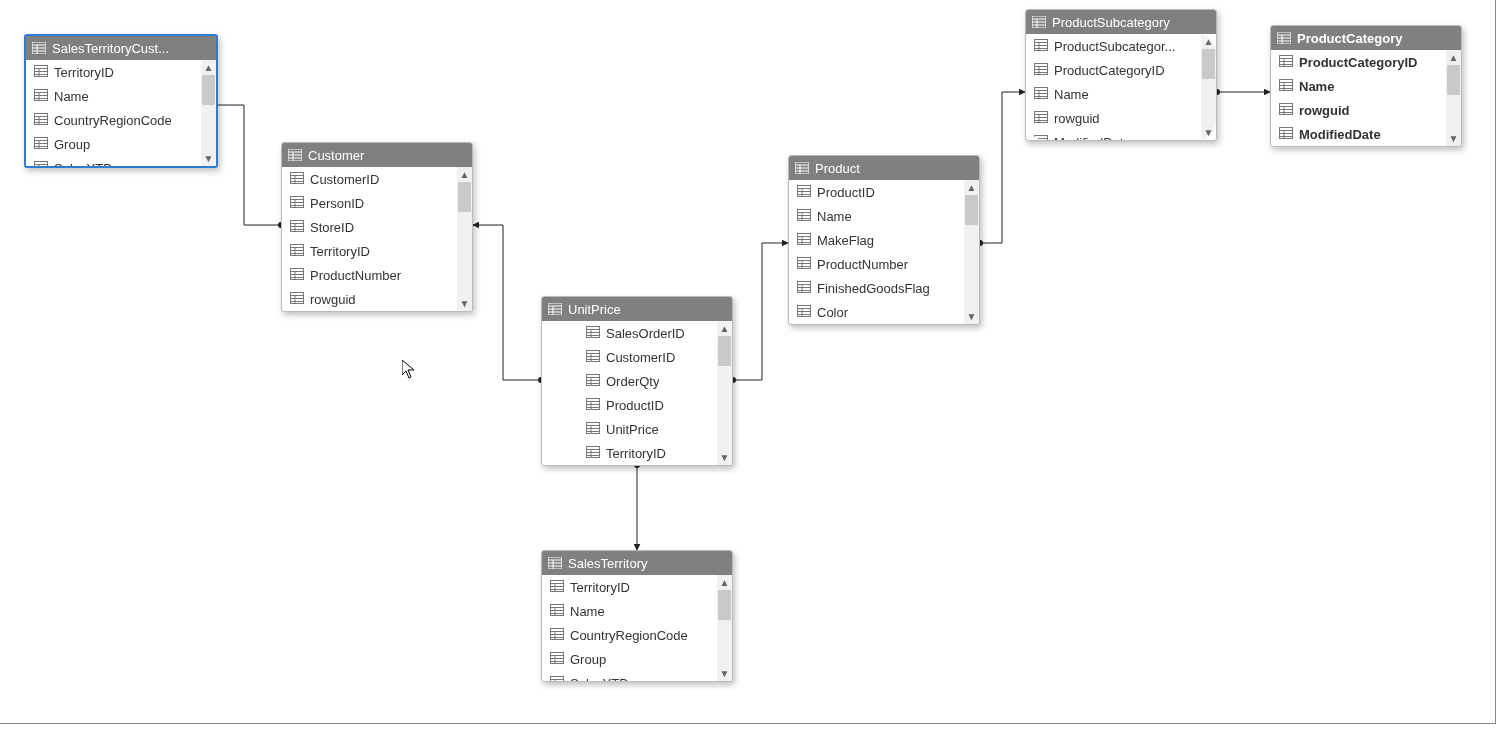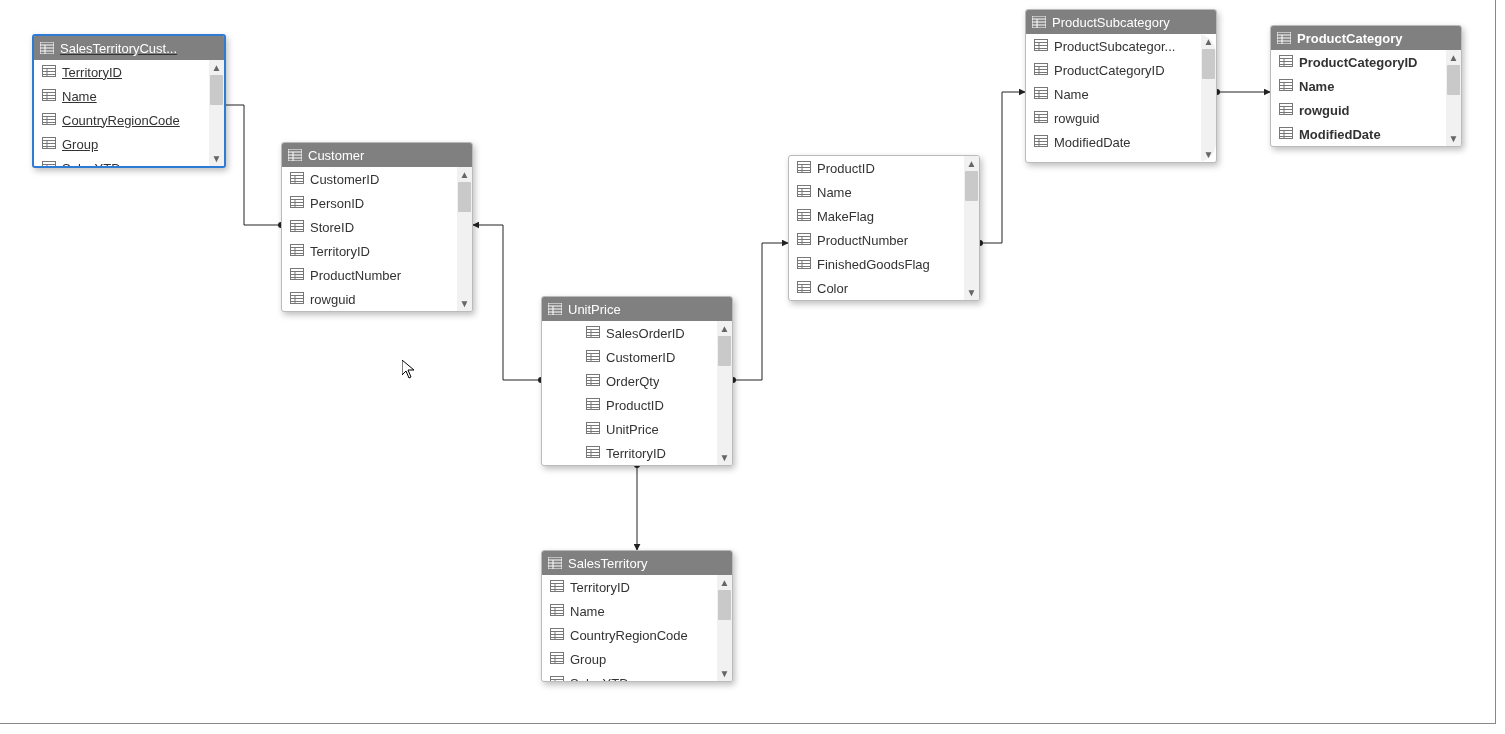--- a/index.html
+++ b/index.html
@@ -52,21 +52,21 @@
 </svg>
 
 <div class="cursor">
   <svg width="16" height="20" viewBox="0 0 16 20">
         <path d="M0,0 L0,15 L4,11 L7,18 L9,17 L6,10 L12,10 Z" fill="#fff" stroke="#000" stroke-width="1"></path>
       </svg>
 </div>
 
 <div class="footer-border"></div>
 <div class="right-border"></div>
-<div class="table-box selected" style="left: 32px; top: 34px; text-decoration: underline;">
+<div class="table-box selected" style="left: 24px; top: 34px;">
       <div class="thead">
         <svg width="14" height="12" viewBox="0 0 14 12">
           <rect x="0" y="0" width="14" height="12" fill="none" stroke="#fff" stroke-width="1"></rect>
           <line x1="0" y1="3" x2="14" y2="3" stroke="#fff"></line>
           <line x1="0" y1="6" x2="14" y2="6" stroke="#fff"></line>
           <line x1="0" y1="9" x2="14" y2="9" stroke="#fff"></line>
           <line x1="5" y1="3" x2="5" y2="12" stroke="#fff"></line>
         </svg>
         <span class="ttitle">SalesTerritoryCust...</span>
       </div>
@@ -280,20 +280,30 @@
           <span class="rowlabel">TerritoryID</span>
         </div>
         <div class="vscroll">
           <div class="arr">▲</div>
           <div class="thumb"></div>
           <div class="arr">▼</div>
         </div>
       </div>
     </div>
     <div class="table-box" style="left: 788px; top: 155px;">
+      <div class="thead">
+        <svg width="14" height="12" viewBox="0 0 14 12">
+          <rect x="0" y="0" width="14" height="12" fill="none" stroke="#fff" stroke-width="1"></rect>
+          <line x1="0" y1="3" x2="14" y2="3" stroke="#fff"></line>
+          <line x1="0" y1="6" x2="14" y2="6" stroke="#fff"></line>
+          <line x1="0" y1="9" x2="14" y2="9" stroke="#fff"></line>
+          <line x1="5" y1="3" x2="5" y2="12" stroke="#fff"></line>
+        </svg>
+        <span class="ttitle">Product</span>
+      </div>
       <div class="tbody" style="height: 144px;">
         <div class="row">
           <span><svg width="14" height="12" viewBox="0 0 14 12">
               <rect x="0.5" y="0.5" width="13" height="11" fill="none" stroke="#777" stroke-width="1"></rect>
               <line x1="0.5" y1="3.5" x2="13.5" y2="3.5" stroke="#777"></line>
               <line x1="0.5" y1="6.5" x2="13.5" y2="6.5" stroke="#777"></line>
               <line x1="0.5" y1="9.5" x2="13.5" y2="9.5" stroke="#777"></line>
               <line x1="5" y1="3.5" x2="5" y2="11.5" stroke="#777"></line>
             </svg></span>
           <span class="rowlabel">ProductID</span>
@@ -359,21 +369,21 @@
       <div class="thead">
         <svg width="14" height="12" viewBox="0 0 14 12">
           <rect x="0" y="0" width="14" height="12" fill="none" stroke="#fff" stroke-width="1"></rect>
           <line x1="0" y1="3" x2="14" y2="3" stroke="#fff"></line>
           <line x1="0" y1="6" x2="14" y2="6" stroke="#fff"></line>
           <line x1="0" y1="9" x2="14" y2="9" stroke="#fff"></line>
           <line x1="5" y1="3" x2="5" y2="12" stroke="#fff"></line>
         </svg>
         <span class="ttitle">ProductSubcategory</span>
       </div>
-      <div class="tbody" style="height: 128px; border-radius: 19px;">
+      <div class="tbody" style="height: 106px; border-radius: 19px;">
         <div class="row">
           <span><svg width="14" height="12" viewBox="0 0 14 12">
               <rect x="0.5" y="0.5" width="13" height="11" fill="none" stroke="#777" stroke-width="1"></rect>
               <line x1="0.5" y1="3.5" x2="13.5" y2="3.5" stroke="#777"></line>
               <line x1="0.5" y1="6.5" x2="13.5" y2="6.5" stroke="#777"></line>
               <line x1="0.5" y1="9.5" x2="13.5" y2="9.5" stroke="#777"></line>
               <line x1="5" y1="3.5" x2="5" y2="11.5" stroke="#777"></line>
             </svg></span>
           <span class="rowlabel">ProductSubcategor...</span>
         </div>

